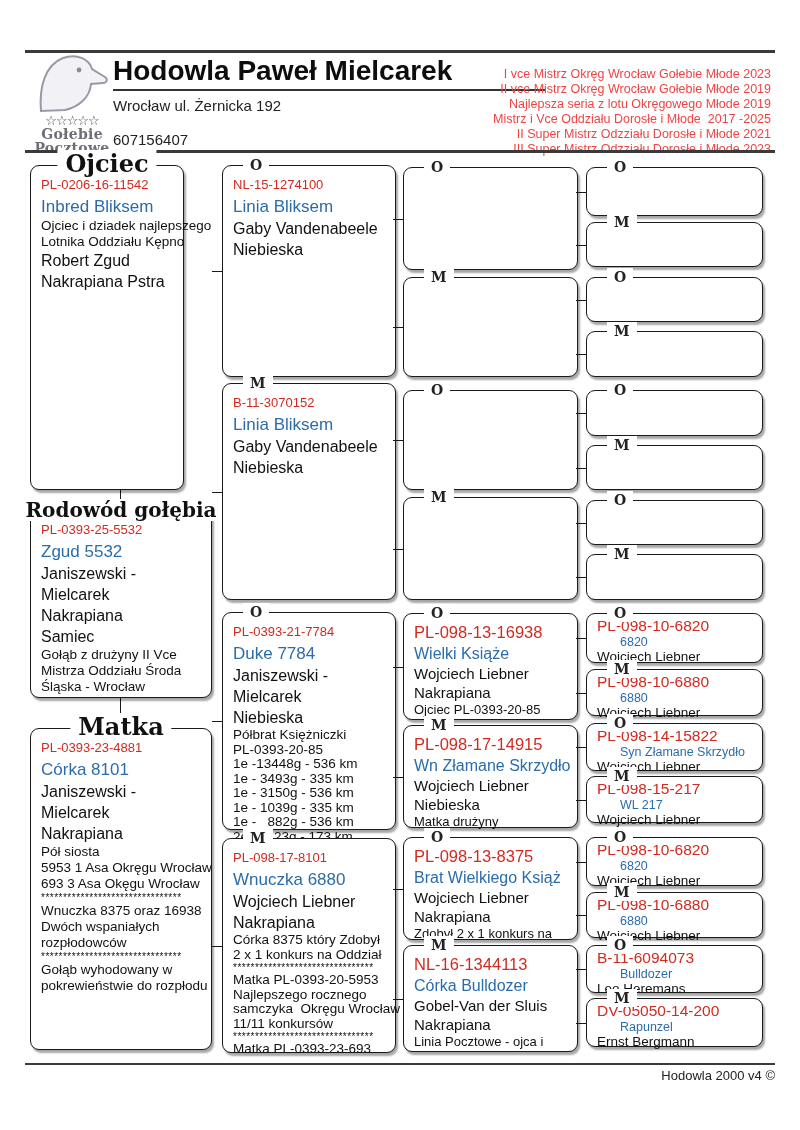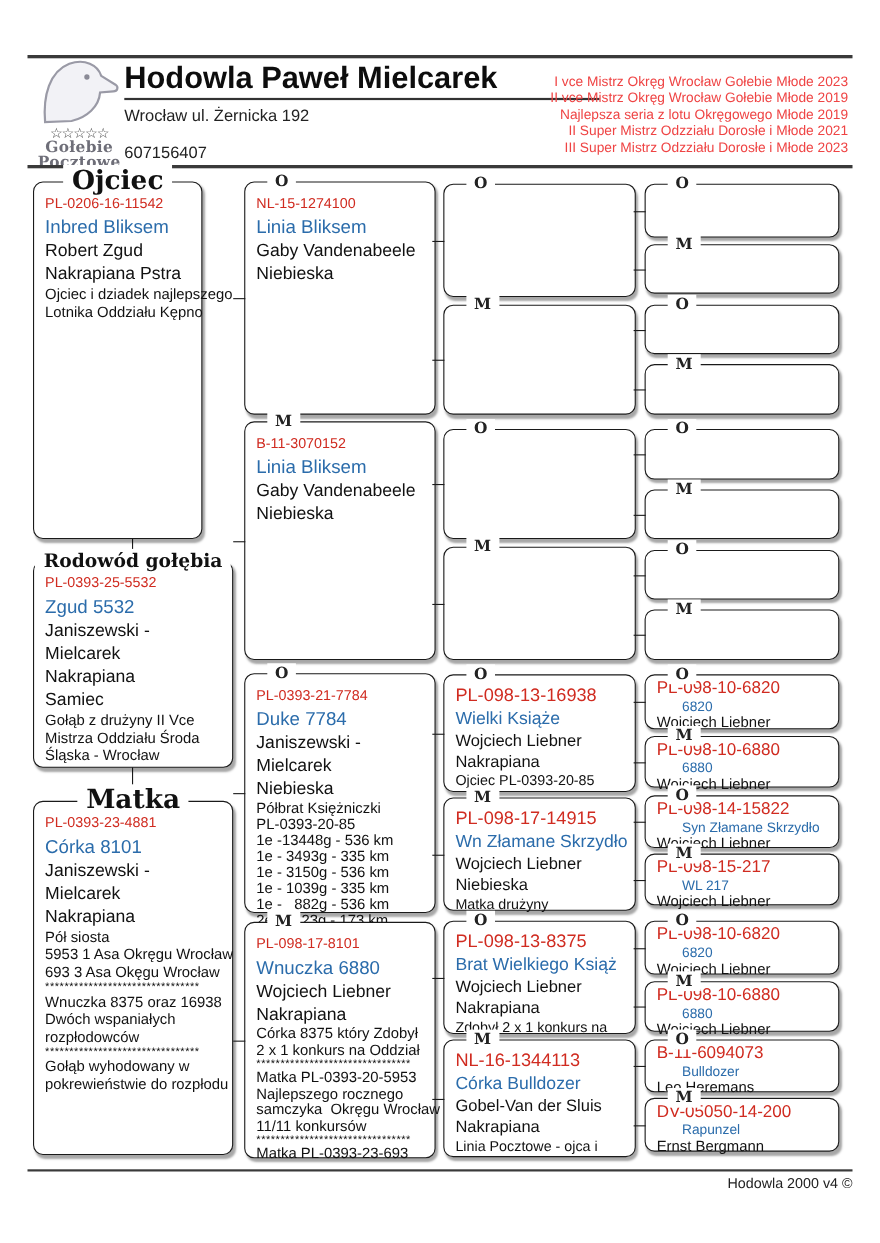--- a/index.html
+++ b/index.html
@@ -15,21 +15,21 @@
   .logo svg{display:block;margin:0 auto;}
   .logo .stars{font-size:13px;letter-spacing:-1px;color:#444;line-height:13px;margin-top:1px;}
   .logo .logoline{font-family:"DejaVu Serif",serif;font-weight:bold;font-size:14px;line-height:14px;color:#6e6e78;letter-spacing:0.3px;}
   
   .pbox{position:absolute;background:#fff;border:1.6px solid #1a1a1a;border-radius:9px;
         box-shadow:2px 3px 2px rgba(0,0,0,0.35);box-sizing:border-box;padding:8px 6px 0 10px;}
   .sex{position:absolute;top:-10px;left:20px;background:#fff;padding:0 7px;
        font-family:"DejaVu Serif",serif;font-weight:bold;font-size:14px;color:#222;line-height:18px;}
   .boxlabel{position:absolute;top:-16px;left:50%;transform:translateX(-50%);background:#fff;padding:0 8px;
        font-family:"DejaVu Serif",serif;font-weight:bold;font-size:24px;color:#111;white-space:nowrap;line-height:28px;}
-  .boxlabel.small{font-size:17px;top:-12px;line-height:22px;}
+  .boxlabel.small{font-size:20px;top:-12px;line-height:22px;}
   .ring{color:#d02b20;}
   .pname{color:#2b6cab;}
   .pline{color:#111;}
   .pnote{color:#111;white-space:pre;}
   .pnote.sep{font-size:10px !important;letter-spacing:0.5px;line-height:11px !important;overflow:hidden;}
   
   .g1 .ring,.g2 .ring{font-size:13px;line-height:22px;}
   .g1 .pname,.g2 .pname{font-size:17px;line-height:22px;}
   .g1 .pline,.g2 .pline{font-size:16px;line-height:21px;}
   .g1 .pnote{font-size:13.5px;line-height:16px;}
@@ -60,38 +60,38 @@
   </svg>
   <div class="stars">☆☆☆☆☆</div>
   <div class="logoline">Gołebie</div>
   <div class="logoline">Pocztowe</div>
 </div>
 
 <div class="title-underline"></div>
 <div class="title">Hodowla Paweł Mielcarek</div>
 <div class="address">Wrocław ul. Żernicka 192</div>
 <div class="phone">607156407</div>
-<div class="achievements"><div>I vce Mistrz Okręg Wrocław Gołebie Młode 2023</div><div>II vce Mistrz Okręg Wrocław Gołebie Młode 2019</div><div>Najlepsza seria z lotu Okręgowego Młode 2019</div><div>II Super Mistrz Odzziału Dorosłe i Młode 2021</div><div>III Super Mistrz Odzziału Dorosłe i Młode 2023</div></div>
+<div class="achievements"><div>I vce Mistrz Okręg Wrocław Gołebie Młode 2023</div><div>II vce Mistrz Okręg Wrocław Gołebie Młode 2019</div><div>Najlepsza seria z lotu Okręgowego Młode 2019</div><div>Mistrz i Vce Oddziału Dorosłe i Młode  2017 -2025</div><div>II Super Mistrz Odzziału Dorosłe i Młode 2021</div><div>III Super Mistrz Odzziału Dorosłe i Młode 2023</div></div>
 
 <div class="rule" style="left:25px;top:150px;width:750px;height:2.5px;"></div>
 
 <div class="vline" style="left:120px;top:489px;height:22px;"></div>
 <div class="vline" style="left:120px;top:697px;height:32px;"></div>
 
 <div class="pbox g1" style="left:30px;top:165px;width:154px;height:325px;">
   <span class="boxlabel">Ojciec</span>
   <div class="ring">PL-0206-16-11542</div>
   <div class="pname">Inbred Bliksem</div>
   <div>
+      <div class="pnote">Ojciec i dziadek najlepszego</div>
+      <div class="pnote">Lotnika Oddziału Kępno</div>
+    </div>
+  <div>
       <div class="pline">Robert Zgud</div>
       <div class="pline">Nakrapiana Pstra</div>
-    </div>
-  <div>
-      <div class="pnote">Ojciec i dziadek najlepszego</div>
-      <div class="pnote">Lotnika Oddziału Kępno</div>
     </div>
 </div>
 
 <div class="pbox g1" style="left:30px;top:510px;width:182px;height:188px;">
   <span class="boxlabel small">Rodowód gołębia</span>
   <div class="ring">PL-0393-25-5532</div>
   <div class="pname">Zgud 5532</div>
   <div>
       <div class="pline">Janiszewski - Mielcarek</div>
       <div class="pline">Nakrapiana</div>

